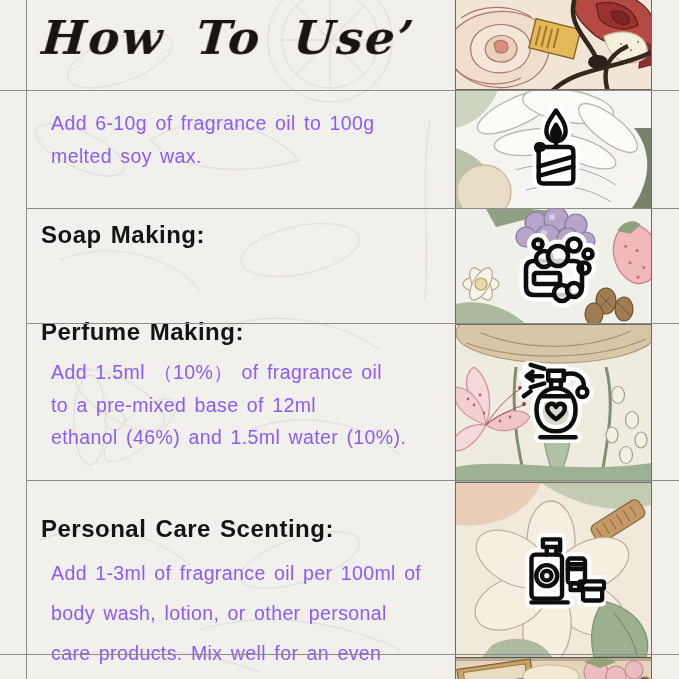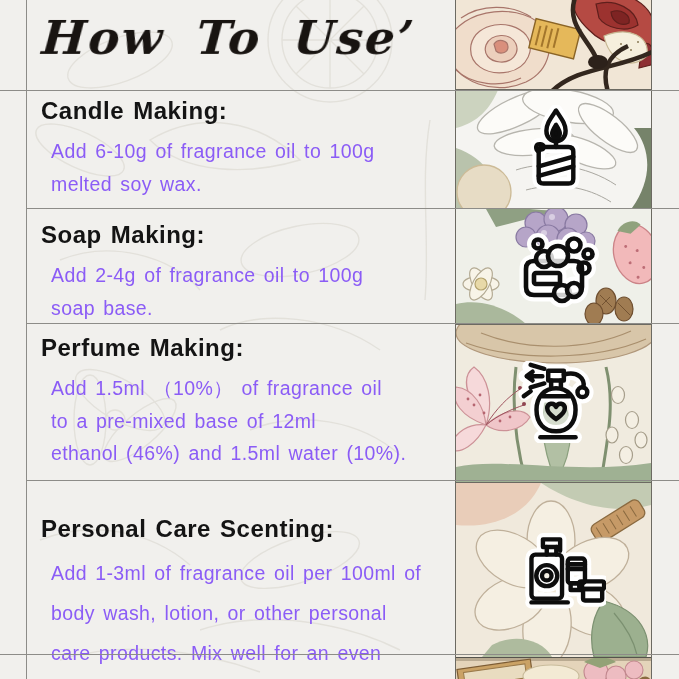--- a/index.html
+++ b/index.html
@@ -26,21 +26,21 @@
   .sec h2{
     margin:0 0 10px 0;font-size:24px;font-weight:bold;color:#141414;
     letter-spacing:.5px;word-spacing:2px;
   }
   .sec p{
     margin:10px;font-size:19.5px;line-height:32.5px;color:#8b5cf6;
     letter-spacing:.4px;word-spacing:2.5px;white-space:pre-line;
   }
   .sec.s1{top:97px;}
   .sec.s2{top:221px;}
-  .sec.s3{top:334px;}
+  .sec.s3{top:318px;}
   .sec.s4{top:515px;}
   .sec.s4 p{line-height:40px;}
   .art-col{
     position:absolute;left:455px;top:0;width:195px;height:679px;z-index:3;
     border-left:1px solid #6c6a62;border-right:1px solid #6c6a62;box-sizing:content-box;
   }
   .cell{position:relative;width:195px;overflow:hidden;}
   .cell.c1{height:90px;}
   .cell.c2{height:118px;border-top:1px solid #6c6a62;margin-top:-1px;}
   .cell.c3{height:115px;border-top:1px solid #6c6a62;}
@@ -85,29 +85,26 @@
 
   <h1 class="title">How To Use’</h1>
 
   <div class="hr d1"></div>
   <div class="hr d2"></div>
   <div class="hr d3"></div>
   <div class="hr d4"></div>
   <div class="hr d5"></div>
 
   <section class="sec s1">
-    <h2>Candle Making:</h2>
     <p>Add 6-10g of fragrance oil to 100g
 melted soy wax.</p>
   </section>
 
   <section class="sec s2">
     <h2>Soap Making:</h2>
-    <p>Add 2-4g of fragrance oil to 100g
-soap base.</p>
   </section>
 
   <section class="sec s3">
     <h2>Perfume Making:</h2>
     <p>Add 1.5ml （10%） of fragrance oil
 to a pre-mixed base of 12ml
 ethanol (46%) and 1.5ml water (10%).</p>
   </section>
 
   <section class="sec s4">

